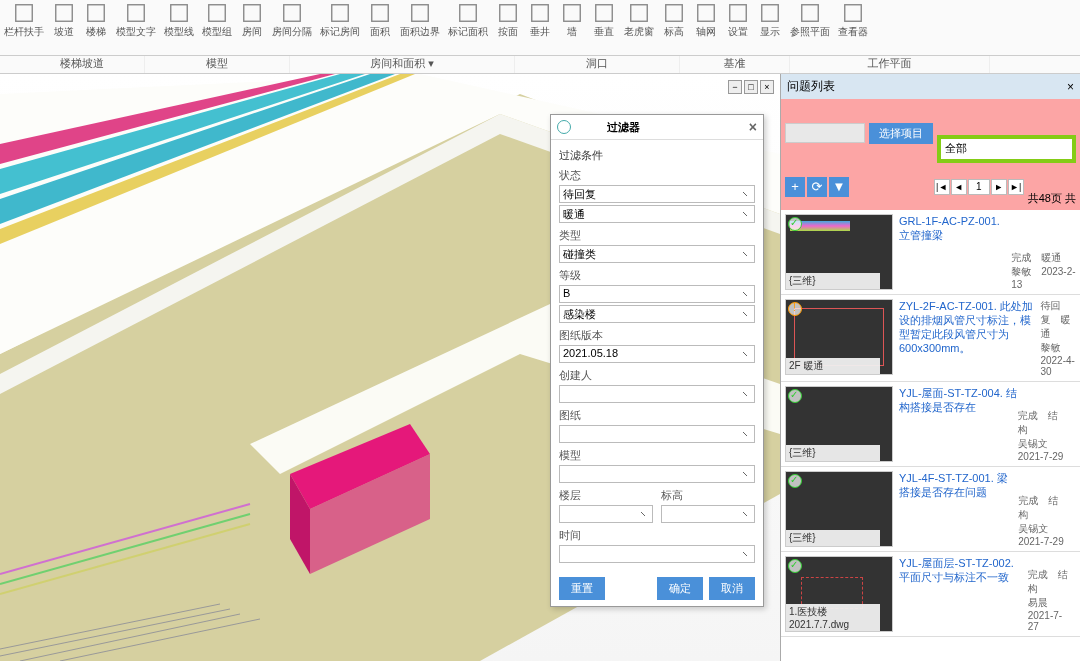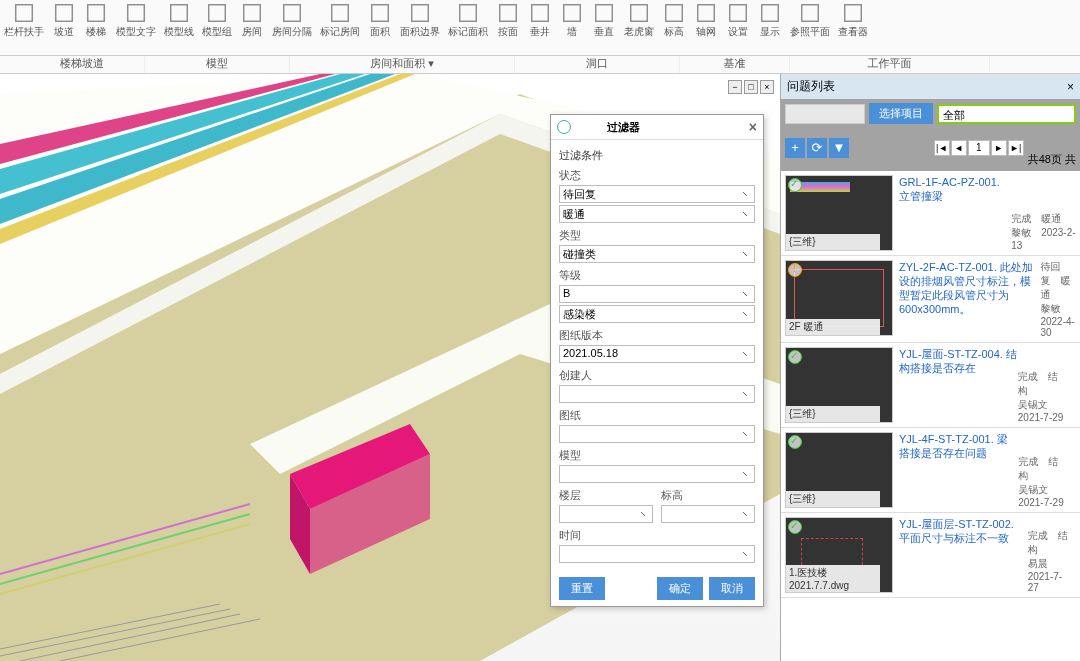--- a/index.html
+++ b/index.html
@@ -30,26 +30,26 @@
 .filter-body .lbl { font-size:11px; color:#555; margin-top:5px; }
 .filter-body .inp { width:100%; height:18px; border:1px solid #bbb; font-size:11px; padding:1px 3px; margin-top:2px; background:#fff; }
 .filter-body .inp.sel { background-image: linear-gradient(45deg,transparent 45%,#666 50%,transparent 55%); background-position: right 6px center; background-size:6px 4px; background-repeat:no-repeat; }
 .filter-body .row2 { display:flex; gap:8px; }
 .filter-body .row2 > div { flex:1; }
 .filter-btns { display:flex; justify-content:flex-end; gap:6px; padding:6px 8px; }
 .filter-btns button { background:#4a90d9; color:#fff; border:none; padding:4px 12px; font-size:11px; cursor:pointer; }
 .filter-btns button:first-child { margin-right:auto; }
 
 
-.issue-panel { width: 300px; border-left:1px solid #aaa; display:flex; flex-direction:column; background:#a3a3a3; }
+.issue-panel { width: 300px; border-left:1px solid #aaa; display:flex; flex-direction:column; background:#fca5a5; }
 .issue-panel .hdr { background:#d8e6f2; padding:4px 6px; font-size:12px; display:flex; align-items:center; }
 .issue-panel .hdr .close { margin-left:auto; cursor:pointer; }
 .issue-toolbar { display:flex; align-items:center; padding:4px 4px 2px; gap:4px; }
 .issue-toolbar .tab-sel { background:#4a90d9; color:#fff; padding:3px 10px; font-size:11px; cursor:pointer; }
-.issue-toolbar .dd { flex:1; height:20px; border:2px solid #84cc16; background:#fff; font-size:11px; padding:2px 4px; }
+.issue-toolbar .dd { flex:1; height:28px; border:4px solid #84cc16; background:#fff; font-size:11px; padding:2px 4px;margin-top:32px; }
 .issue-tools2 { display:flex; align-items:center; padding:2px 4px 4px; gap:2px; }
 .issue-tools2 .btn { width:20px; height:20px; background:#4a90d9; color:#fff; text-align:center; line-height:20px; font-size:13px; cursor:pointer; }
 .issue-tools2 .pager { margin-left:auto; display:flex; align-items:center; gap:1px; font-size:11px; }
 .issue-tools2 .pager .pg { width:16px; height:16px; border:1px solid #bbb; background:#fff; text-align:center; line-height:14px; font-size:9px; cursor:pointer; }
 .issue-tools2 .pager input { width:22px; height:16px; border:1px solid #bbb; text-align:center; font-size:10px; }
 .issue-list { flex:1; overflow-y:auto; background:#fff; }
 .issue-item { display:flex; border-bottom:1px solid #ddd; padding:4px; gap:6px; position:relative; }
 .issue-item .thumb { width:108px; height:76px; border:1px solid #ccc; background:#333; flex-shrink:0; position:relative; overflow:hidden; }
 .issue-item .thumb .cap { position:absolute; bottom:0; left:0; right:12px; background:rgba(240,240,240,.95); font-size:10px; padding:1px 3px; color:#333; }
 .issue-item .thumb .chk { position:absolute; top:2px; left:2px; width:14px; height:14px; border:1.5px solid #3c3; border-radius:50%; background:rgba(255,255,255,.7); }

